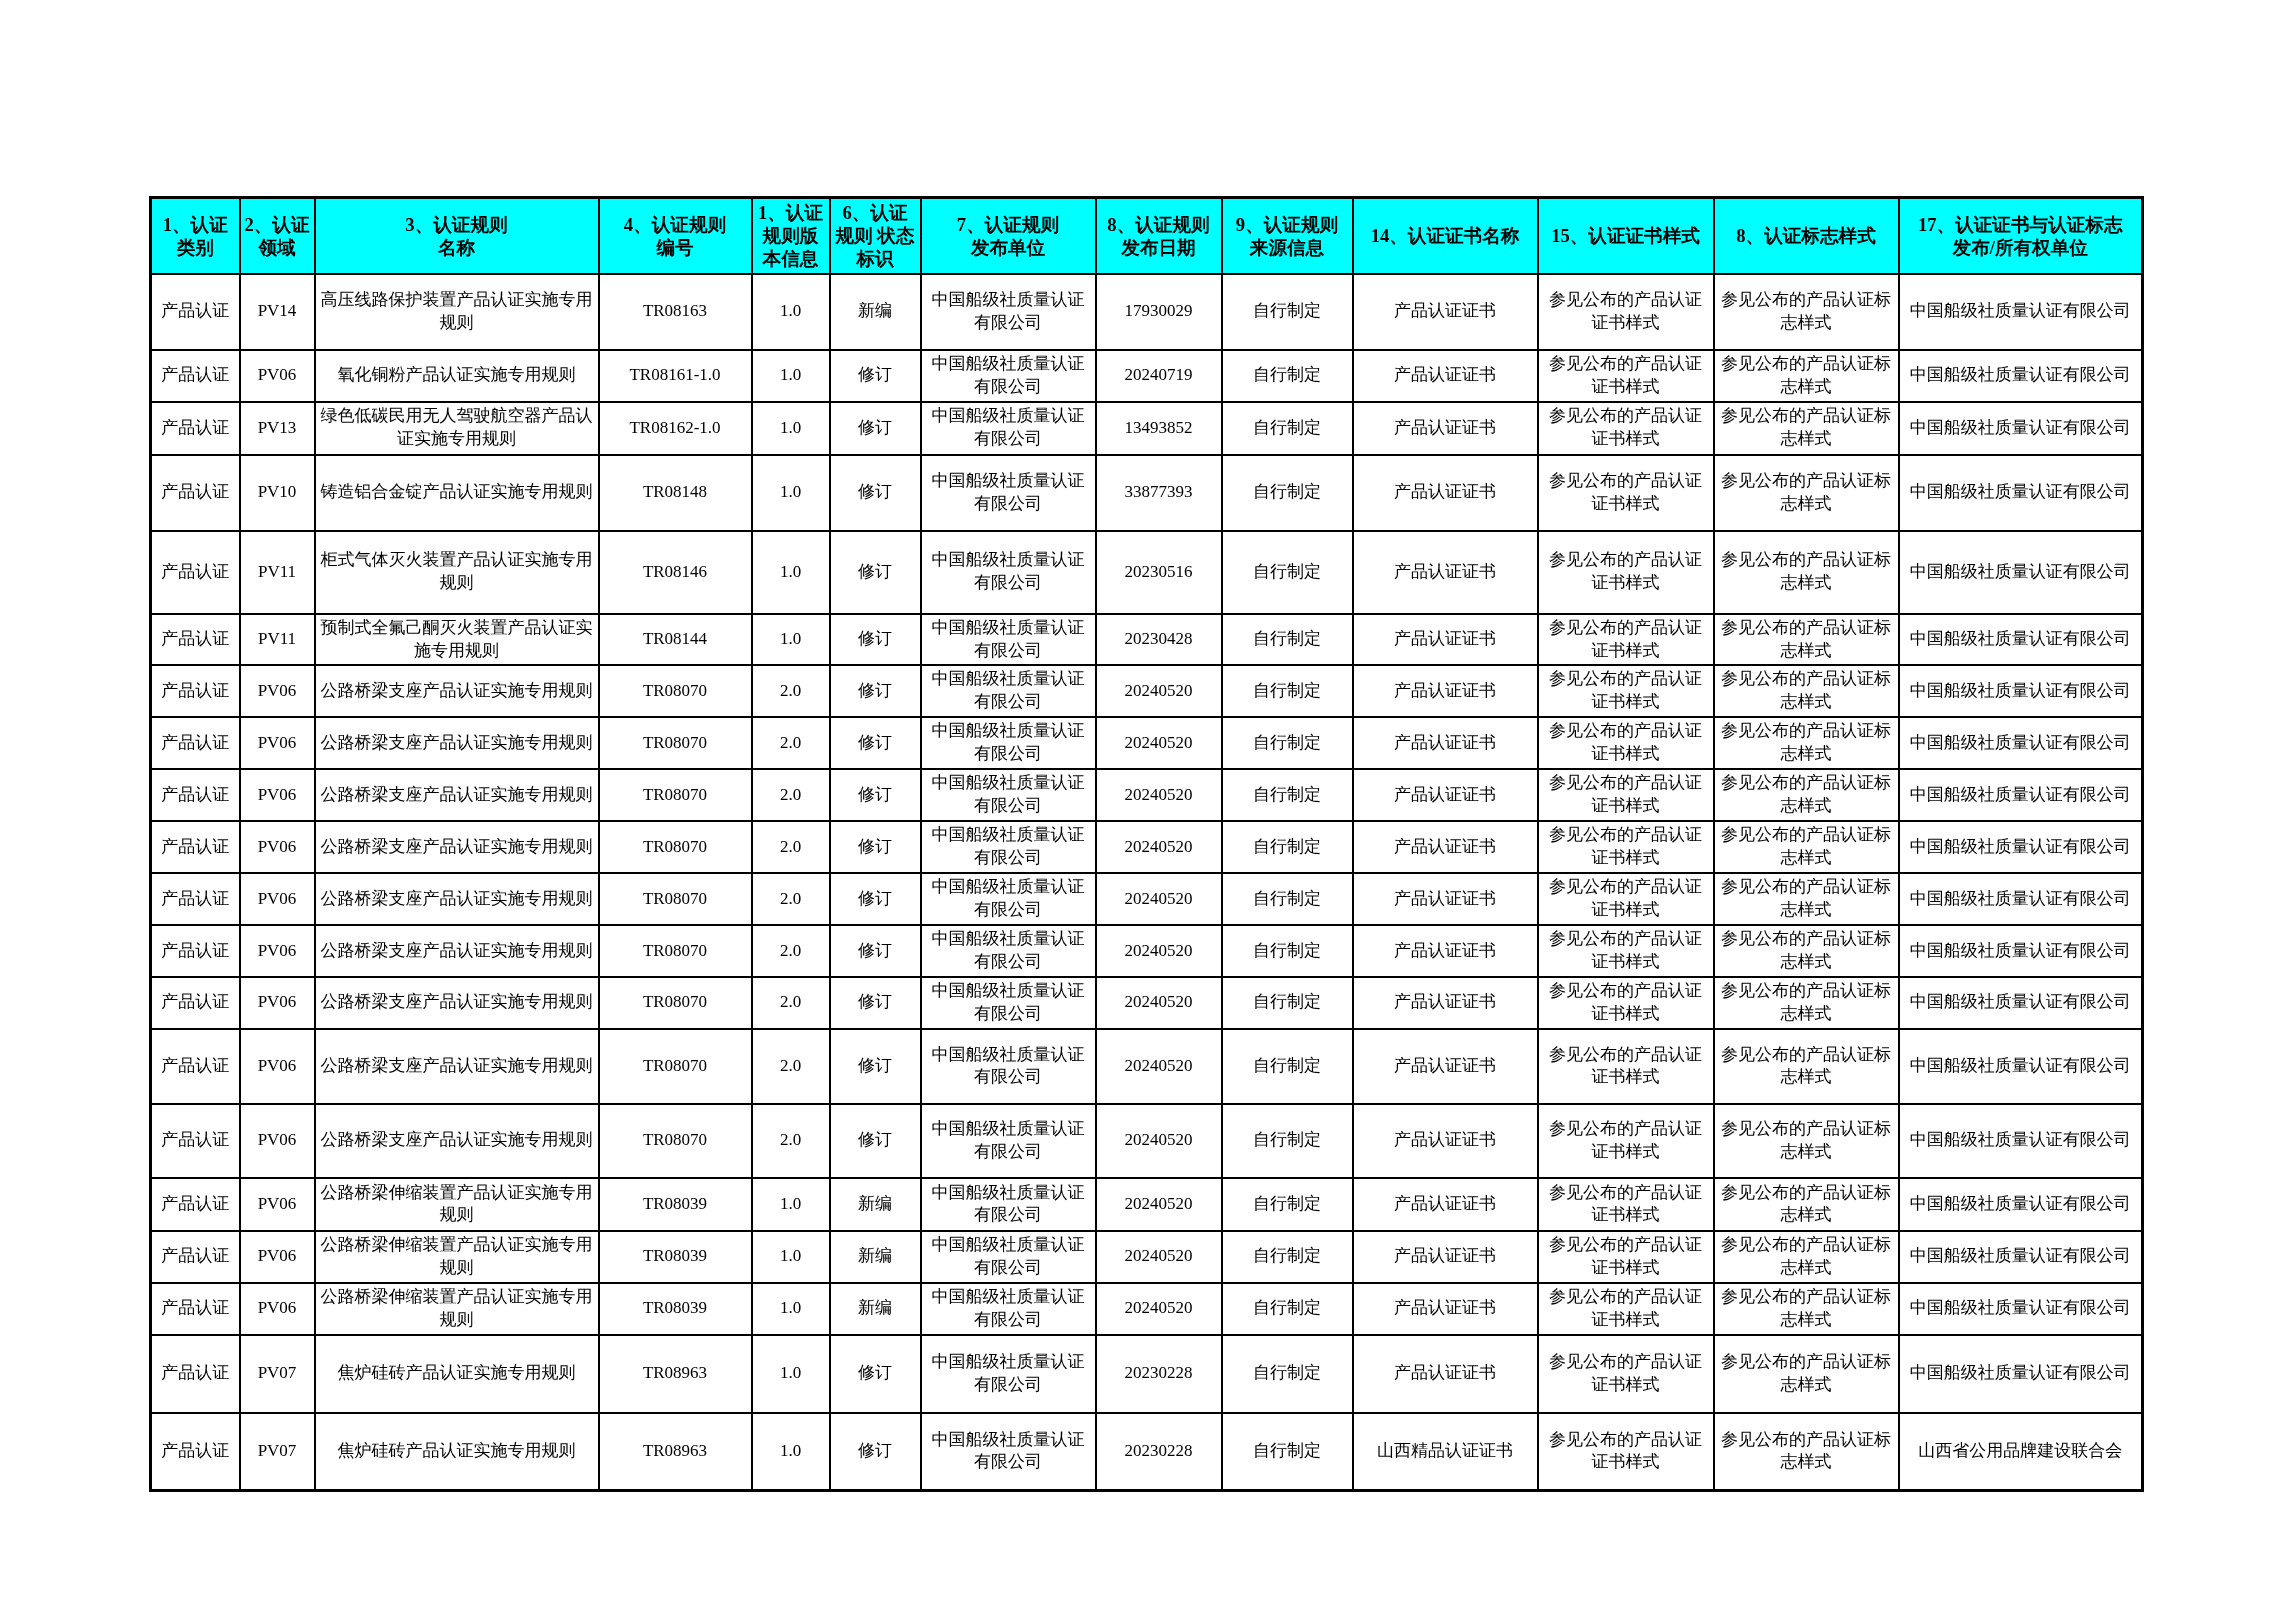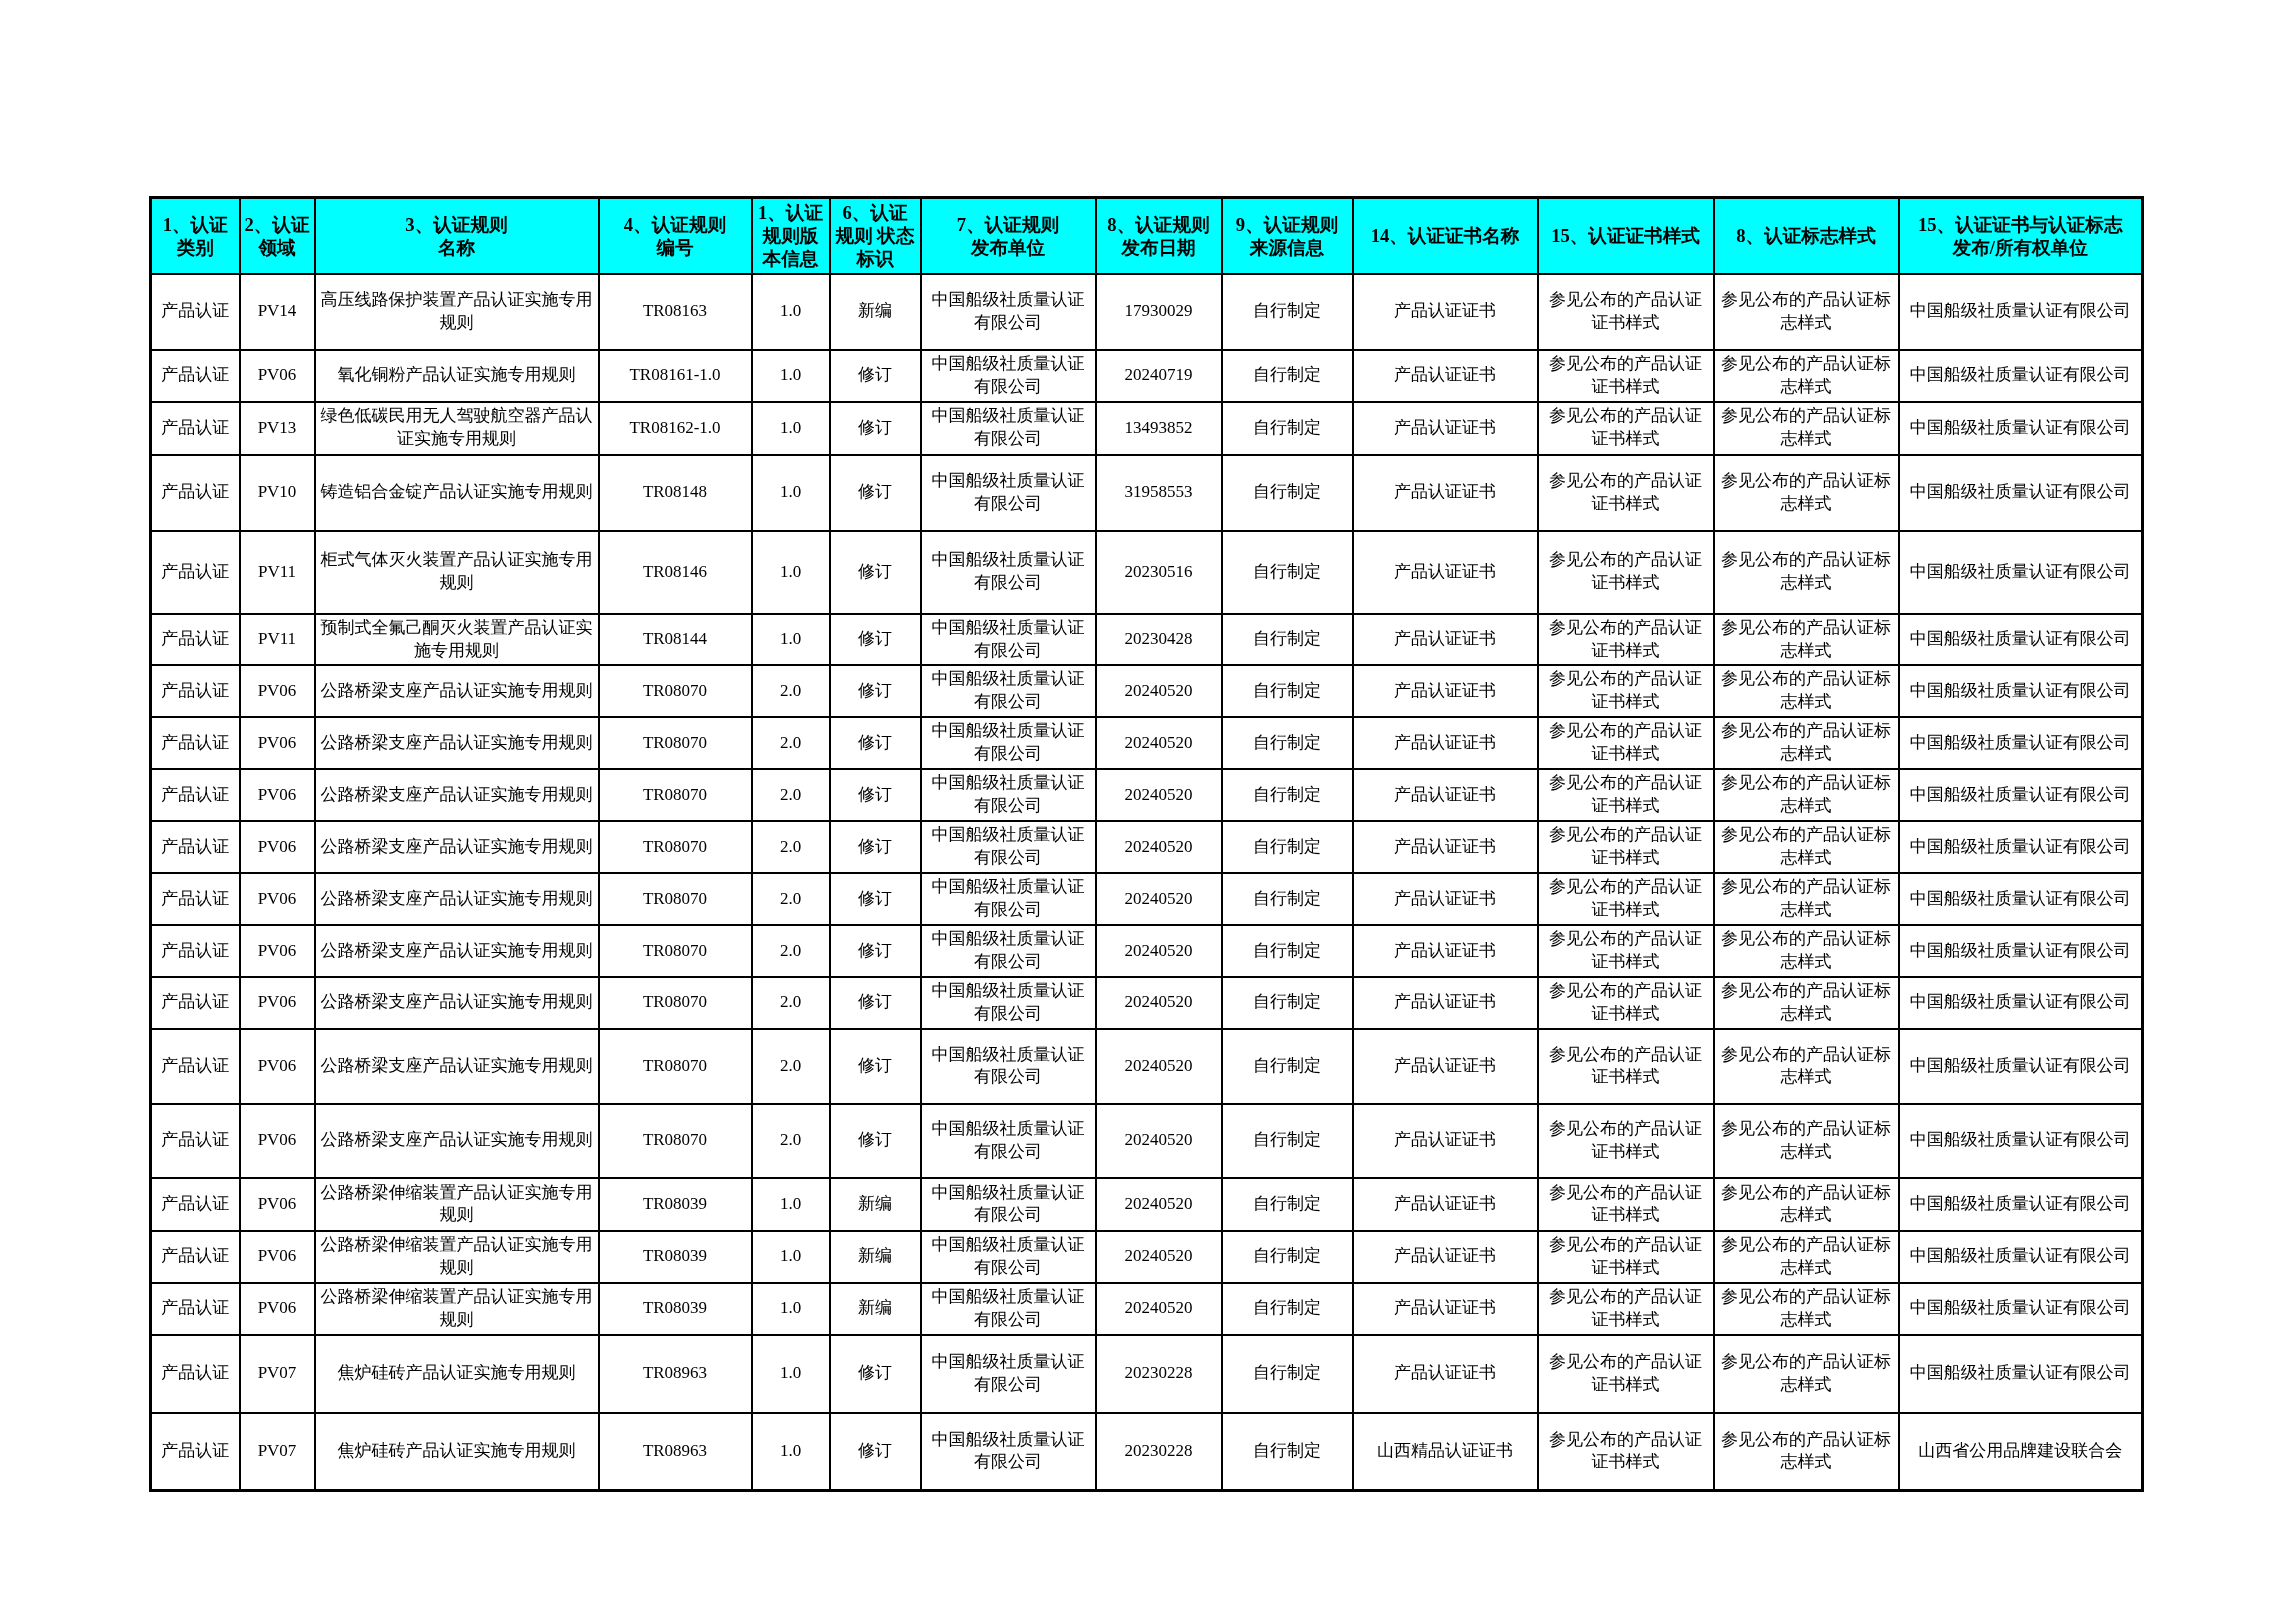--- a/index.html
+++ b/index.html
@@ -78,21 +78,21 @@
       <th>6、认证规则 状态标识</th>
       <th>7、认证规则
 发布单位</th>
       <th>8、认证规则
 发布日期</th>
       <th>9、认证规则
 来源信息</th>
       <th>14、认证证书名称</th>
       <th>15、认证证书样式</th>
       <th>8、认证标志样式</th>
-      <th>15、认证证书与认证标志
+      <th>17、认证证书与认证标志
 发布/所有权单位</th>
     </tr>
   </thead>
   <tbody>
       <tr style="height: 76px;">
         <td>产品认证</td>
         <td>PV14</td>
         <td>高压线路保护装置产品认证实施专用规则</td>
         <td>TR08163</td>
         <td>1.0</td>
@@ -136,21 +136,21 @@
         <td>中国船级社质量认证有限公司</td>
       </tr>
       <tr style="height: 76px;">
         <td>产品认证</td>
         <td>PV10</td>
         <td>铸造铝合金锭产品认证实施专用规则</td>
         <td>TR08148</td>
         <td>1.0</td>
         <td>修订</td>
         <td>中国船级社质量认证有限公司</td>
-        <td>31958553</td>
+        <td>33877393</td>
         <td>自行制定</td>
         <td>产品认证证书</td>
         <td>参见公布的产品认证证书样式</td>
         <td>参见公布的产品认证标志样式</td>
         <td>中国船级社质量认证有限公司</td>
       </tr>
       <tr style="height: 83px;">
         <td>产品认证</td>
         <td>PV11</td>
         <td>柜式气体灭火装置产品认证实施专用规则</td>

